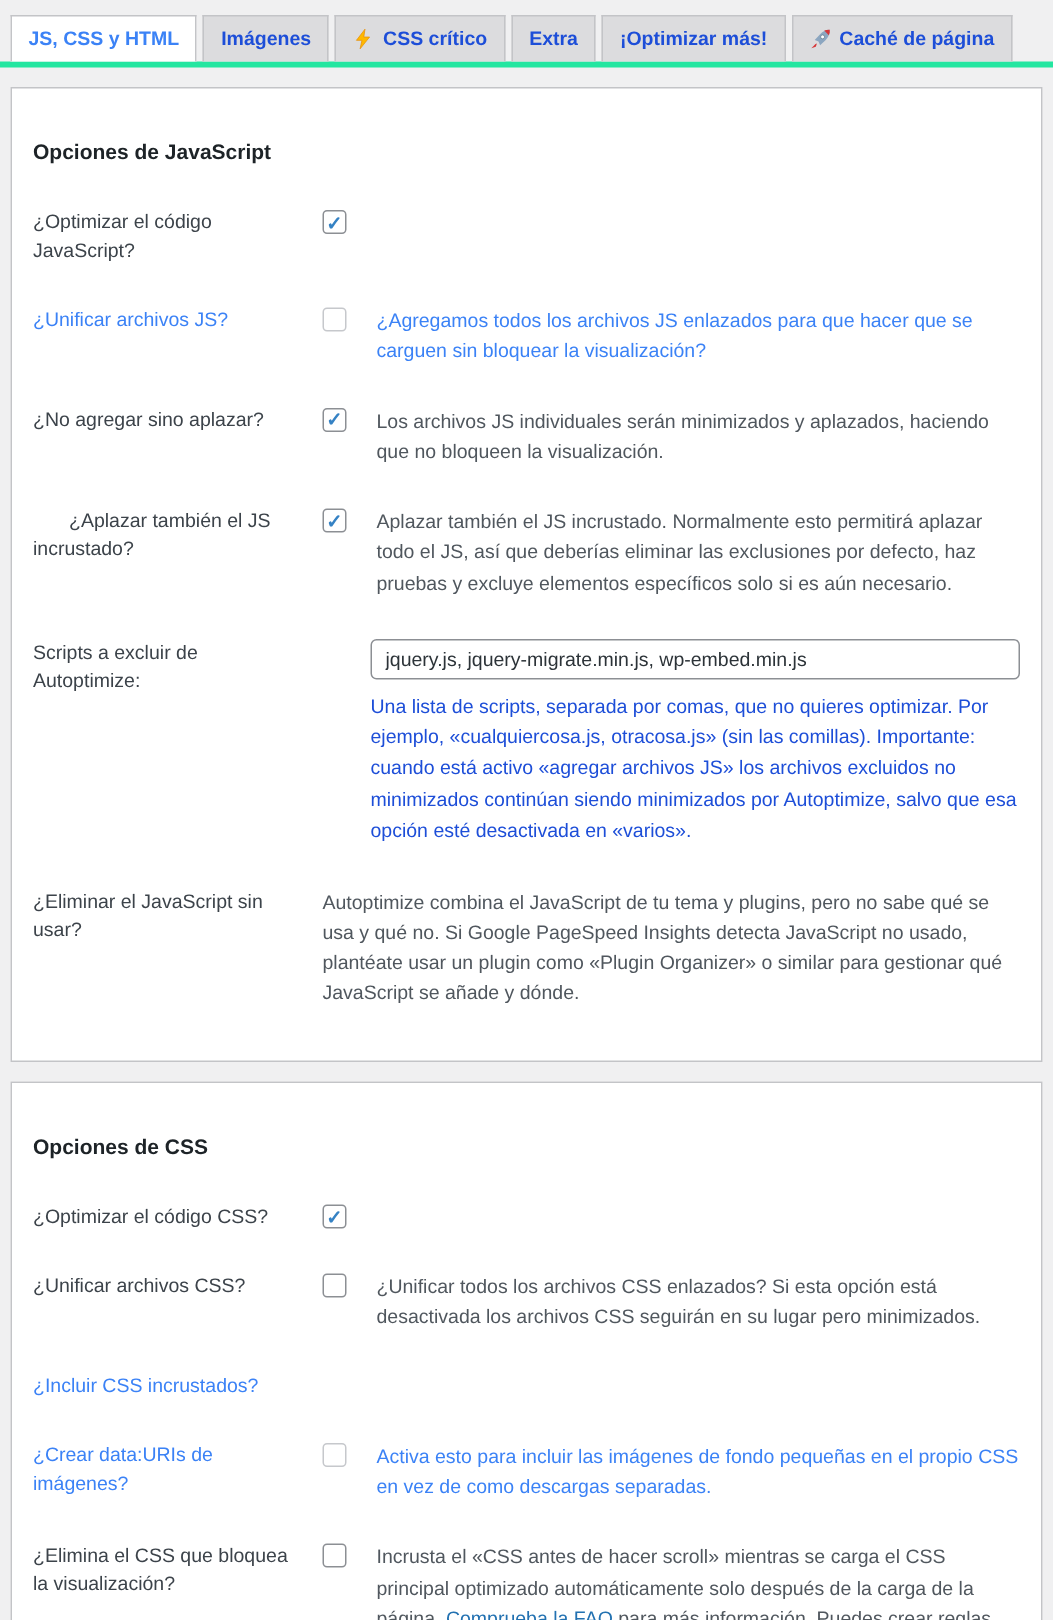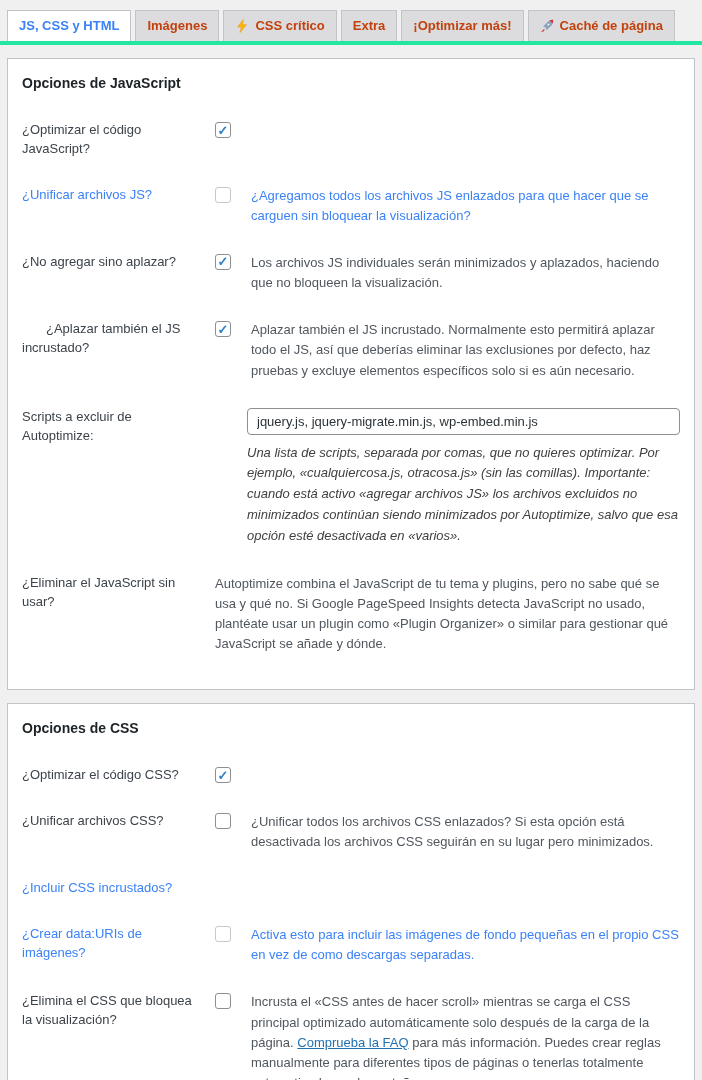--- a/index.html
+++ b/index.html
@@ -13,42 +13,42 @@
   
   .tabbar { padding: 10px 0 0 7px; }
   .tabs { display: flex; gap: 4px; align-items: flex-end; }
   .tab {
     background: #dcdcde;
     border: 1px solid #c3c4c7;
     border-bottom: none;
     padding: 7px 11px 8px;
     font-size: 13px;
     font-weight: 600;
-    color: #c2410c;
+    color: #1d4ed8;
     display: flex;
     align-items: center;
     gap: 6px;
     cursor: pointer;
     white-space: nowrap;
   }
   .tab.active { background: #fff; color: #3b82f6; }
   .tab .ticon { display: inline-flex; width: 14px; height: 14px; }
   .accent-bar { height: 4px; width: 702px; }
   
   .box {
     background: #fff;
     border: 1px solid #c3c4c7;
     margin: 13px 7px 0;
     padding: 14px 8px 8px;
   }
   .box-title {
     font-size: 14px;
     font-weight: 700;
     color: #1d2327;
-    margin: 2px 0 30px;
+    margin: 20px 0 30px;
     padding-left: 6px;
   }
   .row { display: flex; margin-bottom: 27px; padding: 0 6px; }
   .row-label {
     flex: 0 0 193px;
     padding-right: 14px;
     line-height: 1.45;
     color: #3c434a;
   }
   .row-label.indented { text-indent: 24px; }
@@ -81,21 +81,21 @@
     width: 100%;
     height: 27px;
     border: 1px solid #8c8f94;
     border-radius: 4px;
     padding: 0 9px;
     font-family: inherit;
     font-size: 13px;
     color: #2c3338;
     background: #fff;
   }
-  .input-help { margin-top: 8px; line-height: 1.6; color: #404040; max-width: 470px; font-style: italic; }
+  .input-help { margin-top: 8px; line-height: 1.6; color: #1d4ed8; max-width: 470px; }
 </style>
 </head>
 <body>
 
 <div class="tabbar">
   <nav class="tabs">
     <div class="tab active">
       <span>JS, CSS y HTML</span>
     </div>
     <div class="tab">

